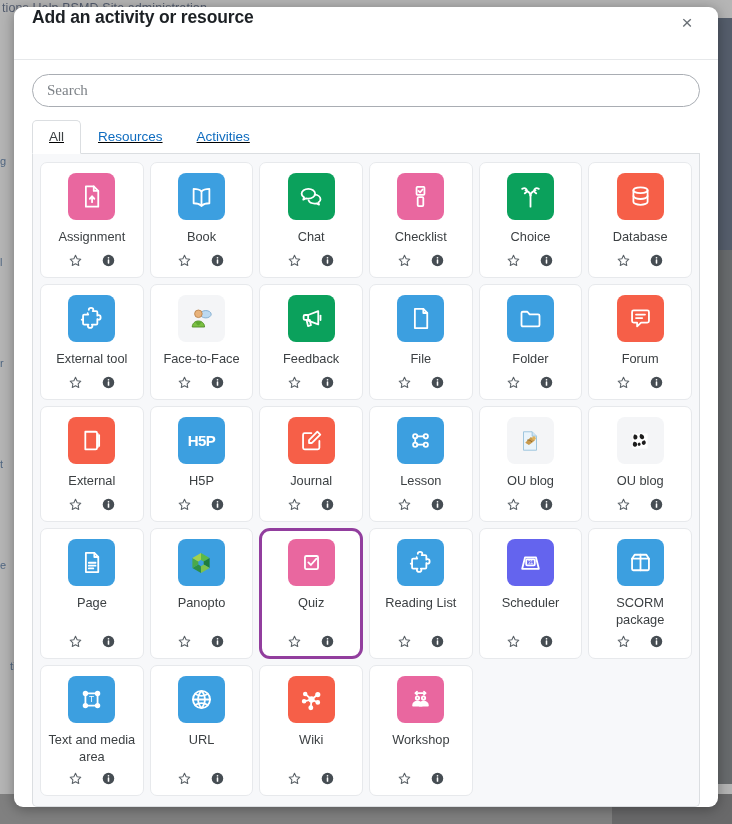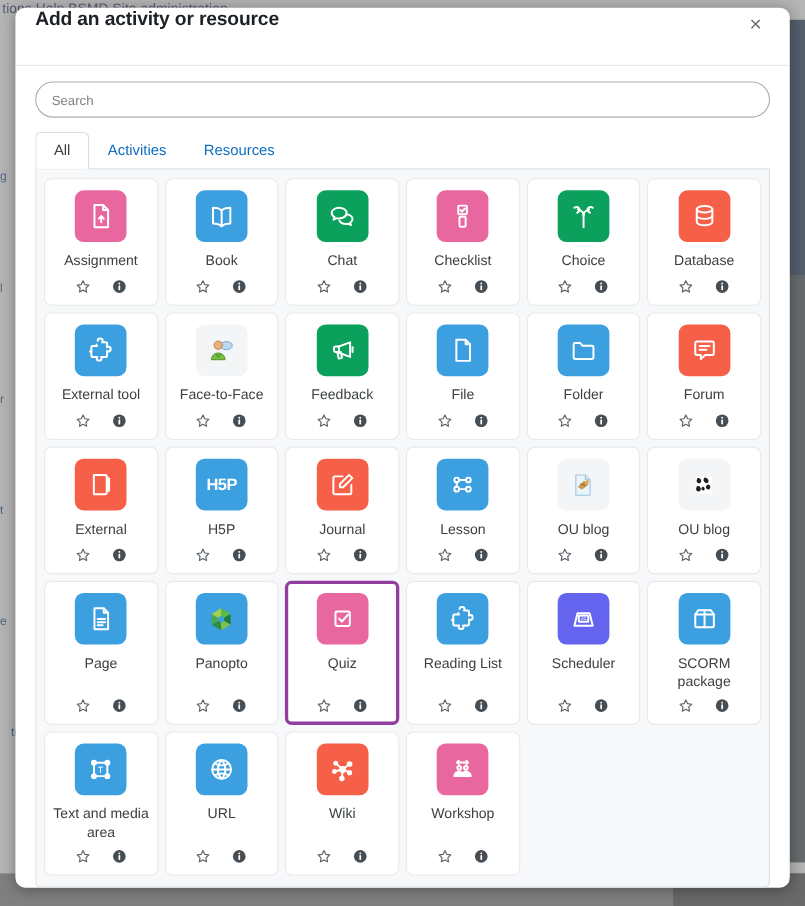--- a/index.html
+++ b/index.html
@@ -126,35 +126,36 @@
     flex-direction: column;
     min-height: 0;
   }
 
   #search-input {
     width: 100%;
     height: 33px;
     border: 1px solid #a9adb3;
     border-radius: 17px;
     padding: 8px 14px;
-    font-size: 12px;
+    font-size: 15px;
     color: #2b3034;
-    font-family: Liberation Sans, sans-serif;
+    font-family: Liberation Serif, serif;
     outline: none;
     background: #fff;
   }
   #search-input::placeholder { color: #7d8287; }
 
   #tabs {
     margin-top: 13px;
     display: flex;
     align-items: flex-end;
     border-bottom: 1px solid #dbdee1;
     position: relative;
     z-index: 2;
+    text-decoration: underline;
   }
   .tab {
     padding: 7px 16px 7px 16px;
     font-size: 13.5px;
     color: #0f6cbf;
     cursor: pointer;
     border: 1px solid transparent;
     border-radius: 5px 5px 0 0;
     margin-bottom: -1px;
     line-height: 1.35;
@@ -190,21 +191,21 @@
     padding: 10px 4px 8px 4px;
     display: flex;
     flex-direction: column;
     align-items: center;
     min-height: 116px;
     cursor: pointer;
     position: relative;
   }
   .card.focused {
     border: 3px solid #923e9e;
-    border-radius: 6px;
+    border-radius: 11px;
     padding: 8px 2px 6px 2px;
   }
 
   .tile {
     width: 47px;
     height: 47px;
     border-radius: 8px;
     display: flex;
     align-items: center;
     justify-content: center;
@@ -275,22 +276,22 @@
     <div id="modal-title">Add an activity or resource</div>
     <button id="close-btn">×</button>
   </div>
 
   <div id="modal-body">
 
     <input id="search-input" type="text" placeholder="Search" style="">
 
     <div id="tabs">
         <div class="tab active">All</div>
+        <div class="tab">Resources</div>
         <div class="tab">Activities</div>
-        <div class="tab">Resources</div>
       </div>
 
     <div id="grid-panel">
       <div id="grid">
           <div class="card">
             <div class="tile" style="background: rgb(233, 103, 159);">
               <svg width="27" height="27" viewBox="0 0 24 24" fill="none" stroke="#ffffff" stroke-width="1.6" stroke-linecap="round" stroke-linejoin="round">
                 <path d="M7 3h7l4 4v14H7z"></path>
                 <path d="M14 3v4h4"></path>
                 <path d="M12.5 17v-5"></path>

